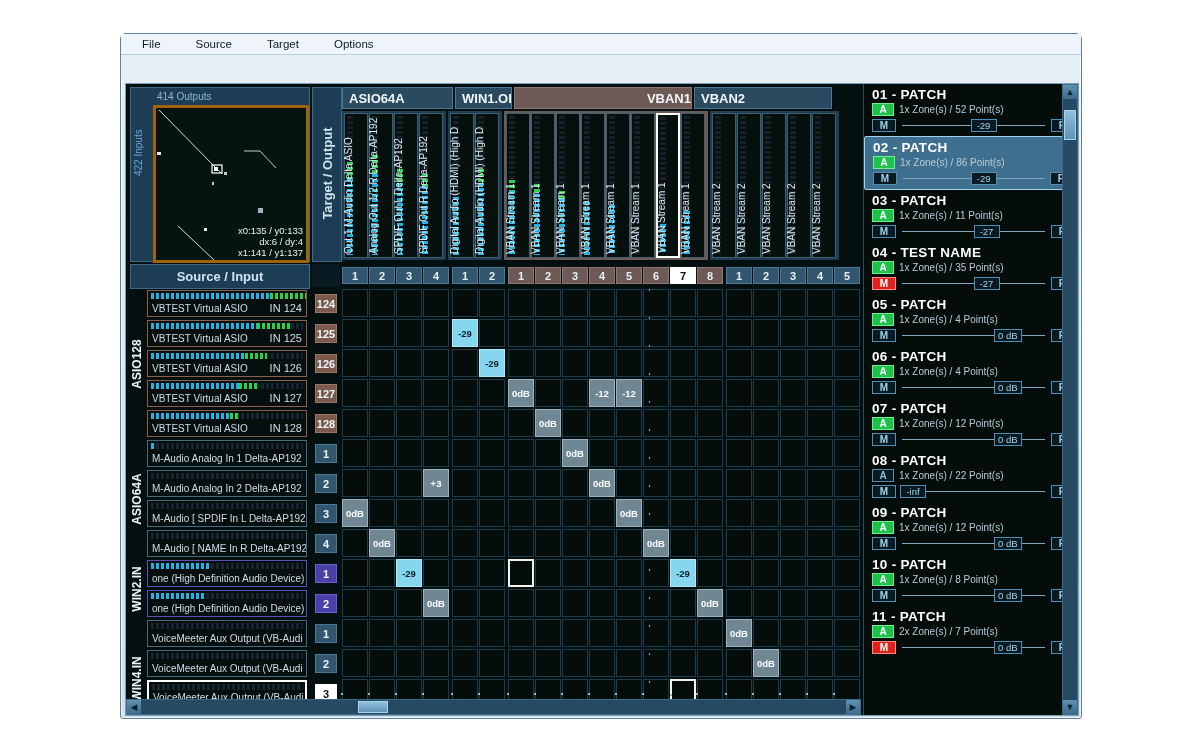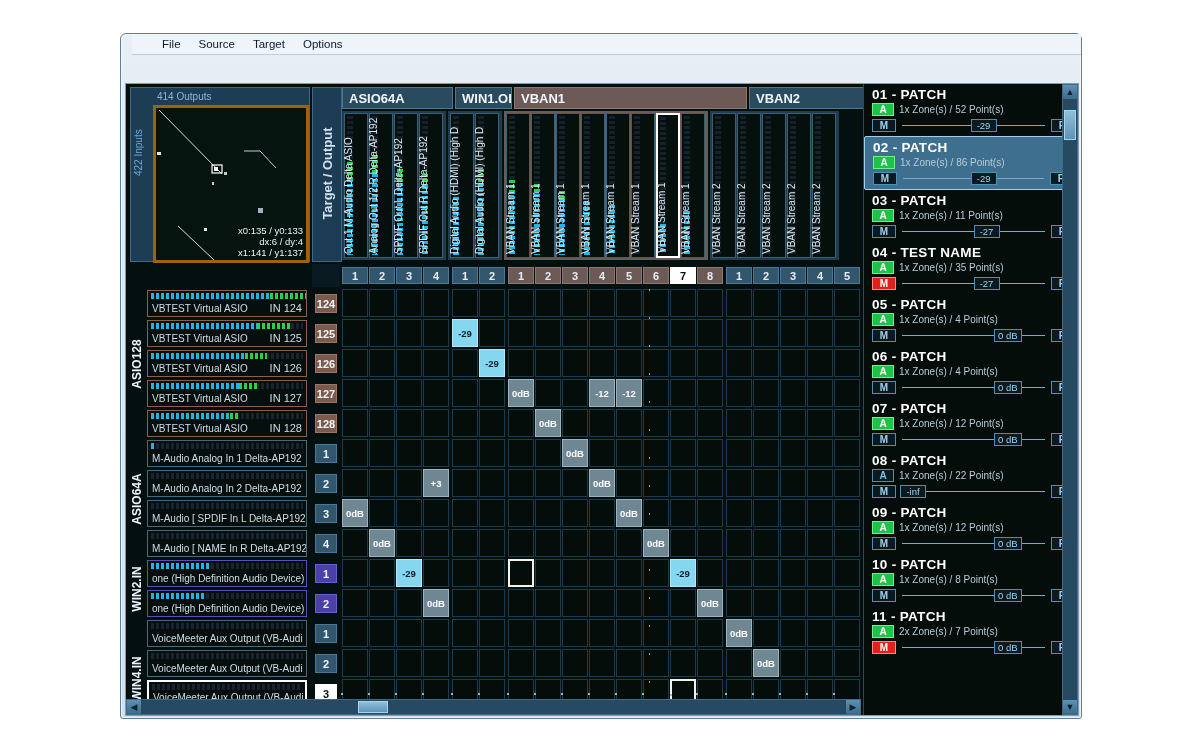--- a/index.html
+++ b/index.html
@@ -28,21 +28,21 @@
     display:flex;align-items:center;justify-content:center;}
   .wbtn.min,.wbtn.max{background:linear-gradient(180deg,#f4f9fd 0%,#dfeaf4 48%,#cfdfed 52%,#eaf3fa 100%);}
   .wbtn.close{width:44px;border:1px solid #a35151;border-radius:2px 4px 2px 2px;
     background:linear-gradient(180deg,#f5a9a2 0%,#e2584e 45%,#c62c24 52%,#e8695f 100%);}
   .g-min{width:11px;height:3px;border:1px solid #4b6880;border-top:none;background:#fff;margin-top:5px;}
   .g-max{width:11px;height:10px;border:1px solid #4b6880;background:#fff;position:relative;}
   .g-max:after{content:"";position:absolute;left:3px;top:3px;width:4px;height:3px;background:#4b6880;}
   .g-close{color:#fff;font-size:13px;font-weight:bold;line-height:1;text-shadow:0 1px 1px rgba(0,0,0,.45);}
 
   #menubar{height:20px;background:#eef4f9;border-bottom:1px solid #b9cfe0;
-    display:flex;align-items:center;padding-left:22px;gap:2px;margin-left:11px;}
+    display:flex;align-items:center;padding-left:13px;gap:19px;}
   .menu-item{font-size:11.5px;color:#0b1c2c;padding:2px 8px;}
 
   
   #app{position:absolute;left:4px;top:49px;width:952px;height:631px;background:#03100f;
     border:1px solid #7d9cb5;overflow:hidden;}
   #overview{position:absolute;left:4px;top:3px;width:178px;height:173px;background:#1d3d54;
     border:1px solid #3e6a8a;}
   #ov-outputs{position:absolute;left:26px;top:3px;font-size:10px;color:#8fb6d2;}
   #ov-inputs{position:absolute;left:2px;top:88px;font-size:10px;color:#6aa9d4;
     transform:rotate(-90deg);transform-origin:left top;white-space:nowrap;}
@@ -215,30 +215,33 @@
           <div>dx:6 / dy:4</div>
           <div>x1:141 / y1:137</div>
         </div>
       </div>
     </div>
 
     <div id="target-label">
       <span>Target / Output</span>
     </div>
 
+    <div id="srcinput">
+      <span>Source / Input</span>
+    </div>
     <div id="corner-blank"></div>
 
     <div id="colgroups">
         <div class="colgroup asio" style="width: 111px;">
           <span>ASIO64A</span>
         </div>
         <div class="colgroup win" style="width: 57px;">
           <span>WIN1.OI</span>
         </div>
-        <div class="colgroup vban1" style="width: 233px;">
+        <div class="colgroup vban1" style="width: 178px; justify-content: flex-end;">
           <span>VBAN1</span>
         </div>
         <div class="colgroup vban2" style="width: 138px;">
           <span>VBAN2</span>
         </div>
       </div>
     <div id="colstrips">
         <div class="strip-grp blue">
           <div class="strip">
             <div class="meter">

